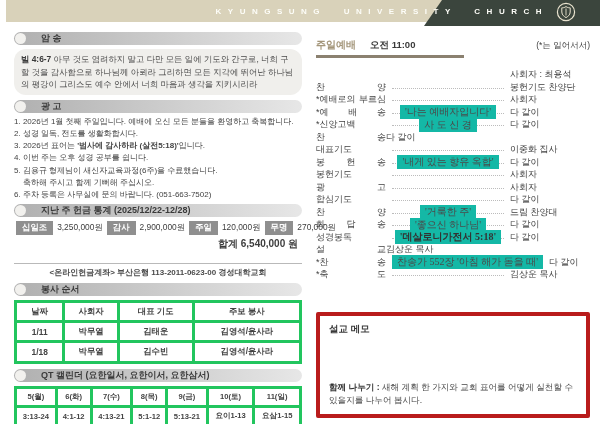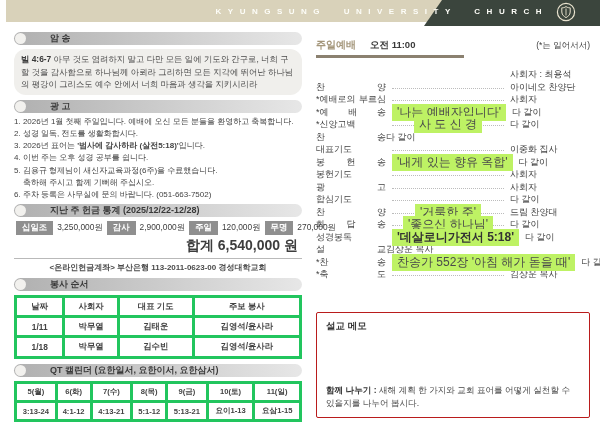--- a/index.html
+++ b/index.html
@@ -17,36 +17,36 @@
   .hdr-title { position:absolute; top:7px; right:58px; white-space:nowrap;
                font-size:8px; letter-spacing:6.5px; word-spacing:9px; color:#fdfdf8; font-weight:bold; }
   .hdr-logo { position:absolute; top:2px; left:550px; width:20px; height:20px; }
   
   .cols { position:absolute; top:26px; left:0; width:600px; padding:6px 10px 0 14px; display:flex; gap:14px; }
   .lcol { width:288px; flex:none; }
   .rcol { flex:1; min-width:0; }
   
   .pill { position:relative; height:13px; border-radius:7px; margin-bottom:4px;
           background:linear-gradient(90deg,#b0b0b0,#e7e7e7);
-          display:flex; align-items:center; padding-left:36px;
+          display:flex; align-items:center; padding-left:27px;
           font-size:9px; font-weight:bold; color:#3a3a3a; white-space:nowrap; }
   .pill-dot { position:absolute; left:1px; top:1px; width:11px; height:11px; border-radius:50%;
               background:#f2f1ee; }
   
   .membox { background:#f0efec; border-radius:12px; padding:4px 7px; font-size:8.4px;
             line-height:1.5; margin-bottom:5px; color:#4a4a4a; }
   .membox b { color:#3a3a3a; }
   
   .ann { font-size:8px; line-height:1.2; margin-bottom:4px; color:#434343; }
   .ann div { margin-bottom:2.6px; white-space:nowrap; }
   .ann .indent { padding-left:9px; }
   
   .offer-row { display:flex; align-items:center; gap:4px; font-size:8.4px; margin:2px 0 2px 2px; white-space:nowrap; }
   .offer-label { background:#8f8f8f; color:#fff; font-weight:bold; padding:1.5px 6px; }
-  .total-line { text-align:right; font-weight:bold; font-size:14px; margin:2px 4px 3px 0; }
+  .total-line { text-align:right; font-weight:bold; font-size:10px; margin:2px 4px 12px 0; }
   .acct-line { border-top:1px solid #b9b9b9; padding-top:3px; text-align:center;
                font-size:8px; color:#4a4a4a; margin-bottom:5px; font-weight:bold; white-space:nowrap; }
   
   table { width:100%; border-collapse:collapse; text-align:center; margin-bottom:5px; }
   .roster-tbl { font-size:8.4px; }
   .qt-tbl { font-size:7.6px; }
   th,td { border:3px solid #22c55e; padding:3.2px 0; font-weight:bold; color:#434343; }
   .roster-tbl col.c-date { width:17%; }
   
   .qtbox { border:1px solid #e3dede; padding:4px 7px 5px; font-size:8.2px; line-height:1.45; color:#4a4a4a; }
@@ -57,26 +57,26 @@
   .svc-time { font-size:9.5px; font-weight:bold; color:#3a3a3a; margin-left:14px; }
   .svc-note { font-size:8.5px; color:#3a3a3a; }
   .svc-underline { width:148px; height:3px; background:#8b8170; margin:3px 0 10px; }
   .presider-line { display:flex; height:13px; font-size:9px; }
   .presider-line span { margin-left:auto; width:80px; white-space:nowrap; }
   .svc-row { display:flex; align-items:center; height:12.5px; font-size:9px; }
   .svc-label { width:70px; flex:none; text-align:justify; text-align-last:justify; color:#3f3f3f; }
   .svc-mid { flex:1; position:relative; margin:0 6px; height:100%;
              display:flex; align-items:center; justify-content:center; }
   .svc-mid::before { content:""; position:absolute; left:0; right:0; top:55%; border-top:1px dotted #bcbcbc; }
-  .svc-center { position:relative; background:#bef264; padding:0 5px; font-size:12px; color:#4a4a4a; white-space:nowrap; }
+  .svc-center { position:relative; background:#14b8a6; padding:0 5px; font-size:10px; color:#4a4a4a; white-space:nowrap;font-family:Liberation Serif, serif; }
   .svc-center:empty { display:none; }
   .svc-row.bold .svc-center { font-weight:bold; color:#333; }
   .svc-right { width:80px; flex:none; white-space:nowrap; }
   
-  .memo-box { border:1px solid #b91c1c; border-radius:2px; margin-top:31px; height:106px;
+  .memo-box { border:4px solid #b91c1c; border-radius:2px; margin-top:31px; height:106px;
               padding:7px 9px 8px; display:flex; flex-direction:column; justify-content:space-between; }
   .memo-title { font-weight:bold; font-size:9.5px; color:#383838; }
   .share-line { font-size:8.6px; line-height:1.45; color:#454545; }
   .share-line b { color:#333; }
 </style>
 </head>
 <body>
 
 <div class="page">
 
@@ -209,21 +209,21 @@
 
       <div class="presider-line">
         <span>사회자 : 최용석</span>
       </div>
 
       <div>
 
           <div class="svc-row">
             <span class="svc-label">찬 양</span>
             <span class="svc-mid"></span>
-            <span class="svc-right">아이네오 찬양단</span>
+            <span class="svc-right">봉헌기도 찬양단</span>
           </div>
 
           <div class="svc-row">
             <span class="svc-label">*예배로의 부르심</span>
             <span class="svc-mid"></span>
             <span class="svc-right">사회자</span>
           </div>
 
           <div class="svc-row">
             <span class="svc-label">*예 배 송</span>

